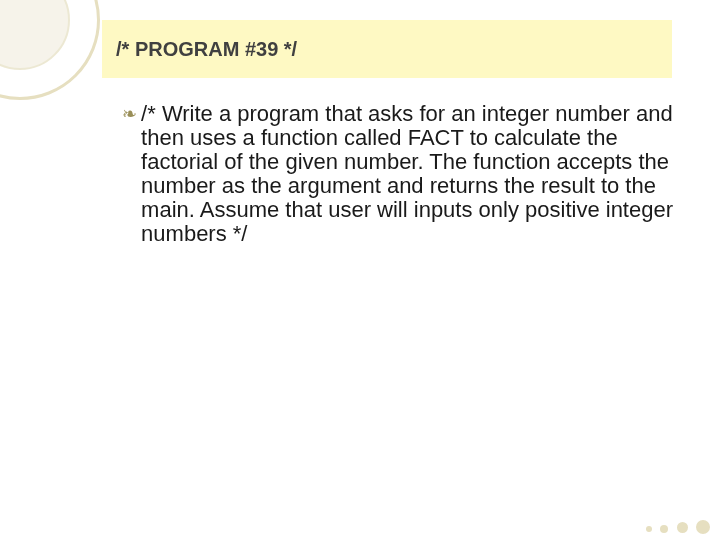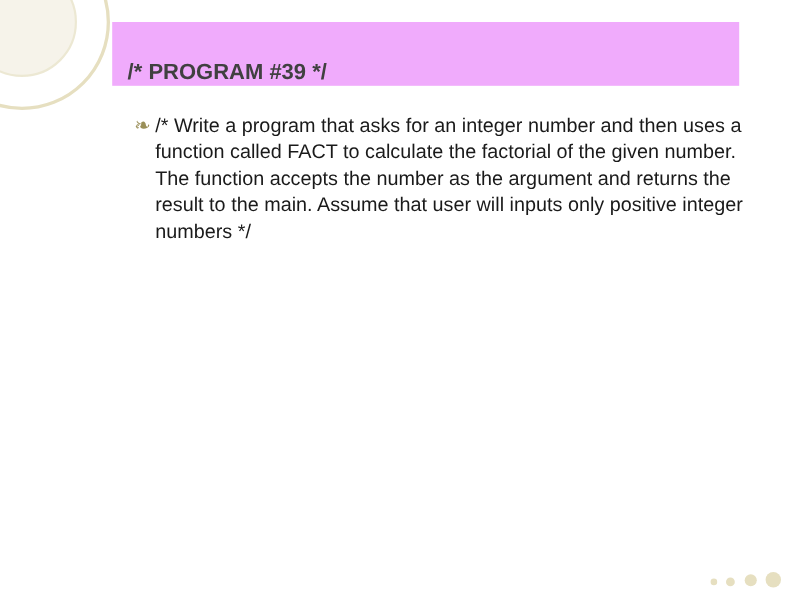--- a/index.html
+++ b/index.html
@@ -35,23 +35,23 @@
     border: 2px solid #dbd2a8;
     border-radius: 50%;
     opacity: 0.5;
   }
   .title-bar {
     position: absolute;
     left: 102px;
     top: 20px;
     width: 570px;
     height: 58px;
-    background: #f0abfc;
+    background: #fef9c3;
     display: flex;
-    align-items: flex-end;
+    align-items: center;
     padding-left: 14px;
   }
   .title-text {
     font-size: 20px;
     font-weight: bold;
     color: #404040;
     font-family: Arial, sans-serif;
   }
   .content {
     position: absolute;
@@ -65,21 +65,21 @@
   }
   .bullet-glyph {
     flex: 0 0 auto;
     color: #9a8f58;
     font-size: 18px;
     line-height: 24px;
     margin-right: 4px;
     font-family: "Segoe UI Symbol", Arial, sans-serif;
   }
   .body-text {
-    font-size: 18px;
+    font-size: 22px;
     line-height: 24px;
     color: #1a1a1a;
     font-family: Arial, sans-serif;
   }
   .deco-bottom {
     position: absolute;
     right: 10px;
     bottom: 6px;
     width: 70px;
     height: 14px;

